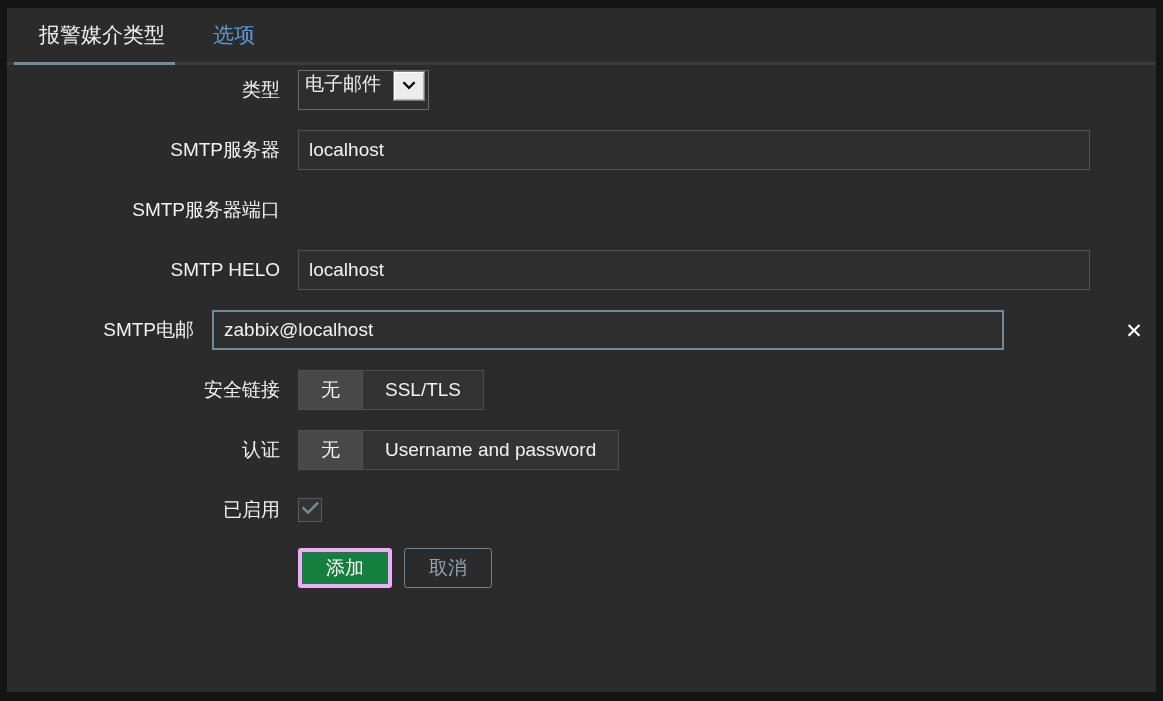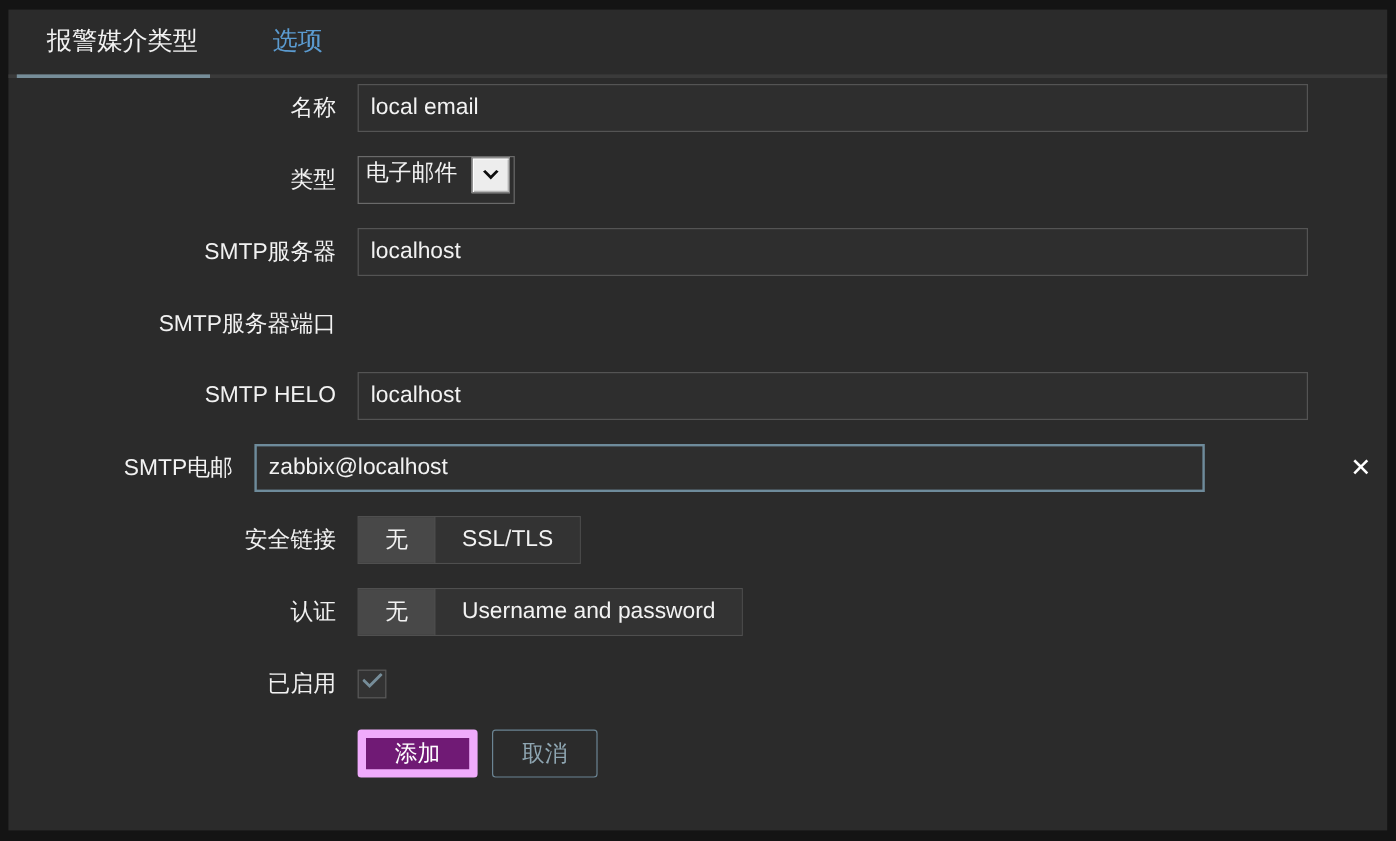--- a/index.html
+++ b/index.html
@@ -33,21 +33,21 @@
     box-sizing: border-box;
   }
 
   
   .tabbar {
     position: relative;
     height: 54px;
     padding-left: 10px;
     display: flex;
     align-items: center;
-    gap: 18px;
+    gap: 4px;
   }
   .tab {
     font-size: 21px;
     color: #f2f2f2;
     padding: 0 22px;
     line-height: 54px;
     cursor: pointer;
     white-space: nowrap;
   }
   .tab.inactive {
@@ -213,22 +213,22 @@
   .btn {
     height: 40px;
     font-size: 19px;
     font-family: "Liberation Sans", "DejaVu Sans", sans-serif;
     border-radius: 3px;
     cursor: pointer;
     padding: 0 24px;
     box-sizing: border-box;
   }
   .btn-primary {
-    background: #701a75;
-    border: 7px solid #f0abfc;
+    background: #15803d;
+    border: 4px solid #f0abfc;
     color: #ffffff;
   }
   .btn-secondary {
     background: transparent;
     border: 1px solid #6b8493;
     color: #8fa6b2;
     font-family: Liberation Serif, serif;
   }
 </style>
 </head>
@@ -239,26 +239,20 @@
 
     <div class="tabbar">
       <div class="tab">报警媒介类型</div>
       <div class="tab inactive">选项</div>
     </div>
     <div class="tab-underline-track"></div>
     <div class="tab-underline-active"></div>
 
     <div class="form">
 
-      <div class="row">
-        <div class="lbl">名称</div>
-        <div class="field-wrap">
-          <input class="txt wide" type="text" value="local email" style="">
-        </div>
-      </div>
 
       <div class="row">
         <div class="lbl">类型</div>
         <div class="field-wrap">
           <div class="select-box">
             <span class="select-text">电子邮件</span>
             <span class="select-arrow">
               <svg width="16" height="11" viewBox="0 0 16 11" aria-hidden="true">
                 <path d="M1.5 2 L8 8.5 L14.5 2 L12.6 0.6 L8 5.2 L3.4 0.6 Z" fill="#0d0d0d"></path>
               </svg>

